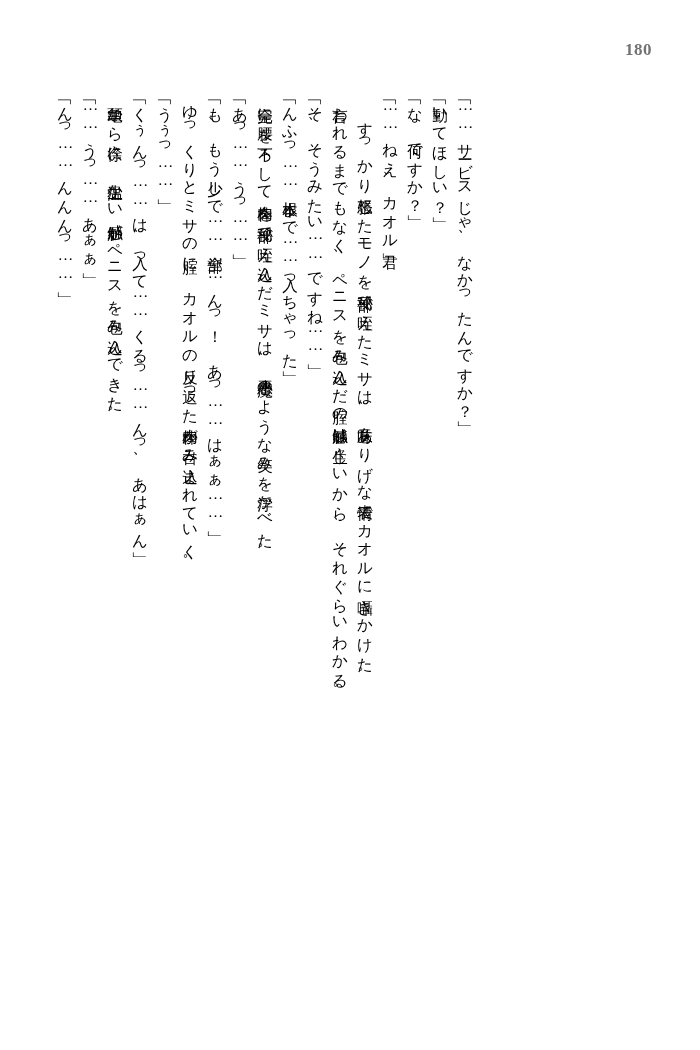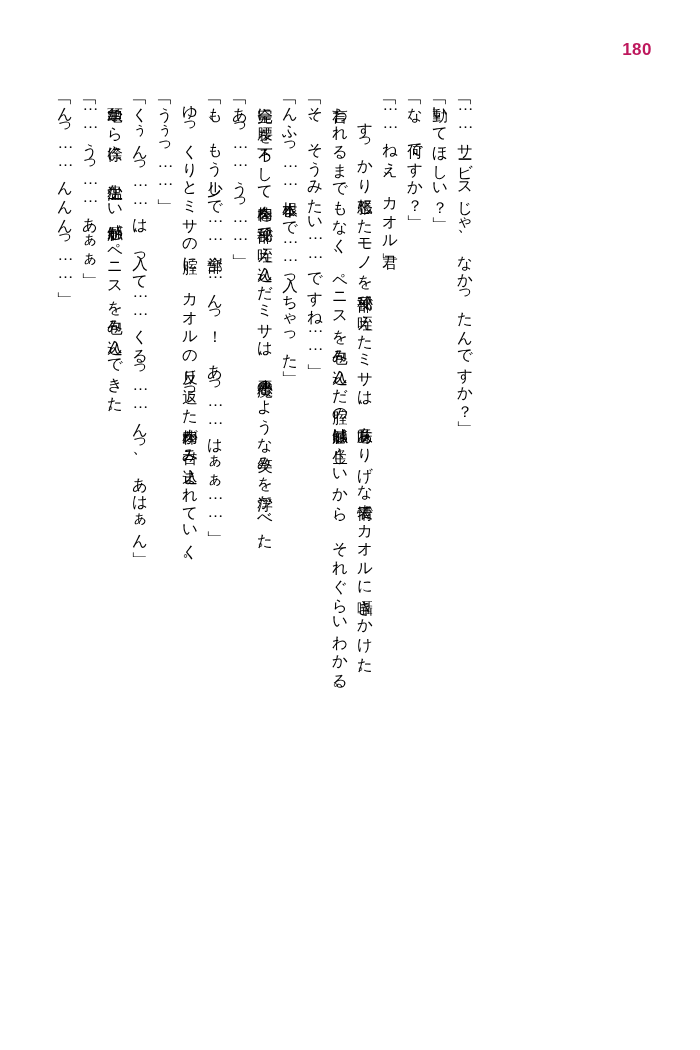--- a/index.html
+++ b/index.html
@@ -20,25 +20,25 @@
     left: 0;
     top: 0;
     width: 700px;
     height: 1050px;
     background: #ffffff;
   }
   .page-number {
     position: absolute;
     top: 40px;
     right: 48px;
-    font-family: Liberation Sans, sans-serif;
+    font-family: Liberation Serif, serif;
     font-size: 17px;
     font-weight: bold;
     letter-spacing: 0.5px;
-    color: #be185d;
+    color: #737373;
   }
   .text-body {
     position: absolute;
     top: 95px;
     right: 52px;
     height: 900px;
     width: 600px;
     display: flex;
     flex-direction: row;
     align-items: flex-start;

